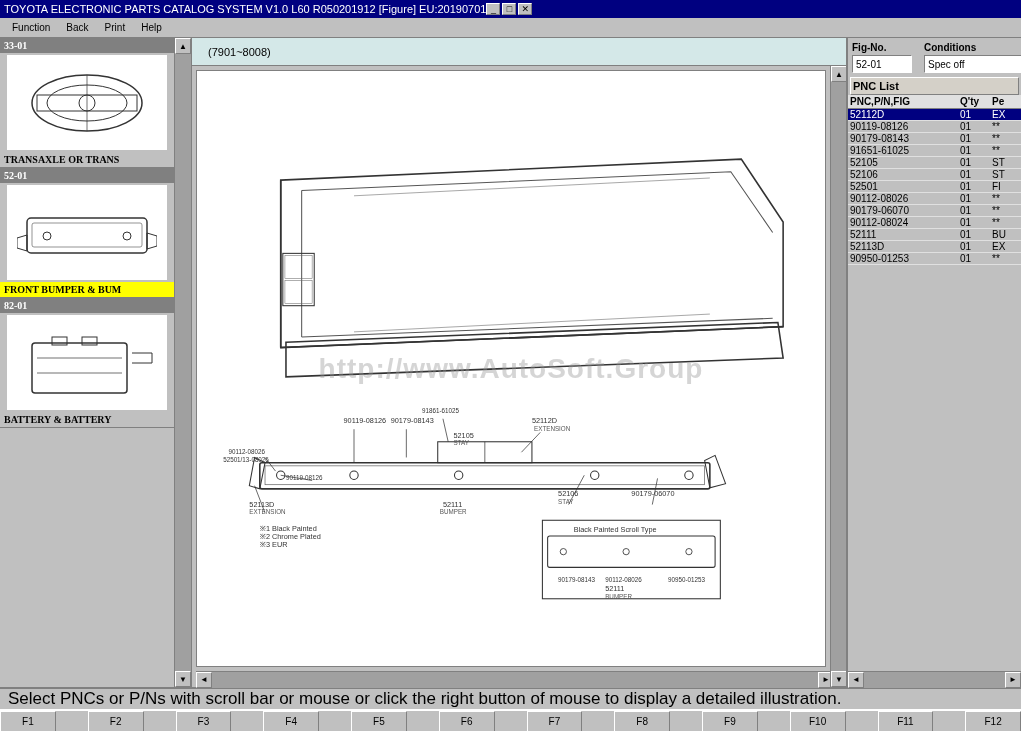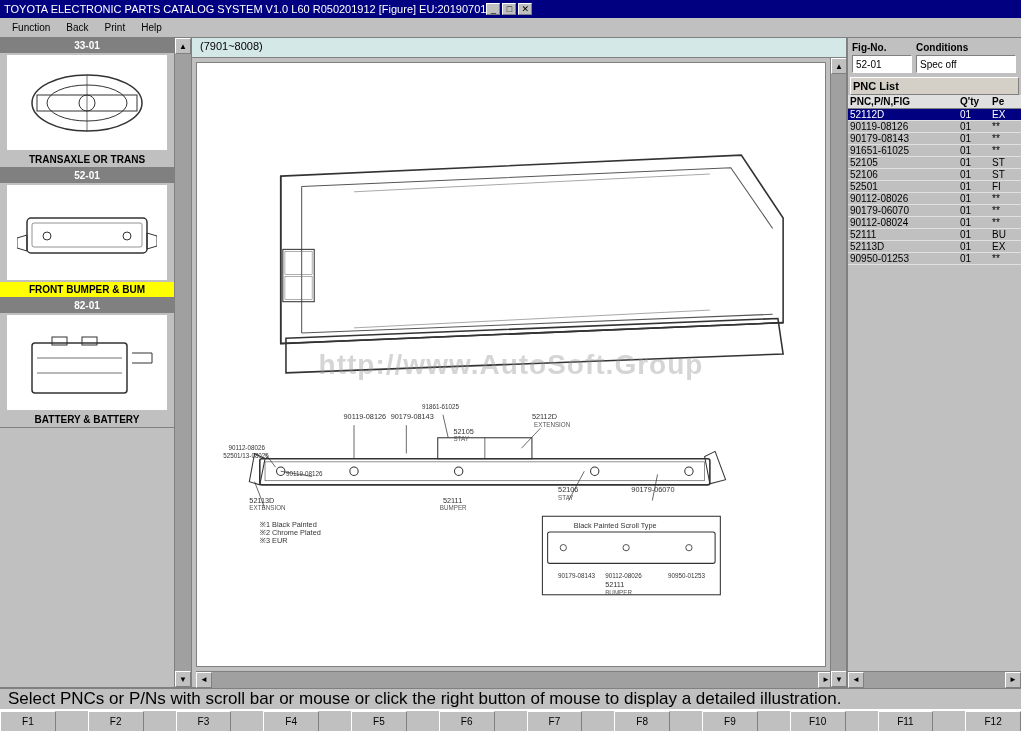--- a/index.html
+++ b/index.html
@@ -51,24 +51,24 @@
     .sidebar-item {
       display: flex;
       flex-direction: column;
       align-items: center;
       border-bottom: 1px solid #808080;
     }
 
     .sidebar-label {
       font-size: 10px;
       font-weight: bold;
-      text-align: center;
       padding: 2px 4px;
       width: 100%;
       background: #c0c0c0;
+      font-family: Liberation Serif, serif;
     }
 
     .sidebar-label.active {
       background: #ffff00;
     }
 
     .sidebar-label.header {
       background: #808080;
       color: white;
       font-size: 10px;
@@ -80,25 +80,26 @@
       background: white;
       margin: 2px;
       display: flex;
       align-items: center;
       justify-content: center;
       overflow: hidden;
     }
 
     #figure-header {
       background: #d4e8e8;
-      padding: 2px 8px;
+      padding: 2px 16px;
       font-size: 11px;
       border-bottom: 1px solid #808080;
-      height: 20px;
-      display: flex;
+      height: 28px;
+      display: flex;
+      align-items: center;
     }
 
     #figure-area {
       flex: 1;
       background: white;
       position: relative;
       overflow: hidden;
       margin: 4px;
       border: 1px solid #808080;
     }
@@ -108,21 +109,21 @@
       width: 175px;
       display: flex;
       flex-direction: column;
       background: #c0c0c0;
       border-left: 2px solid #808080;
     }
 
     
     #fig-conditions {
       display: flex;
-      gap: 4px;
+      gap: 12px;
       padding: 4px;
       background: #c0c0c0;
     }
 
     .field-group {
       display: flex;
       flex-direction: column;
       gap: 2px;
     }
 

